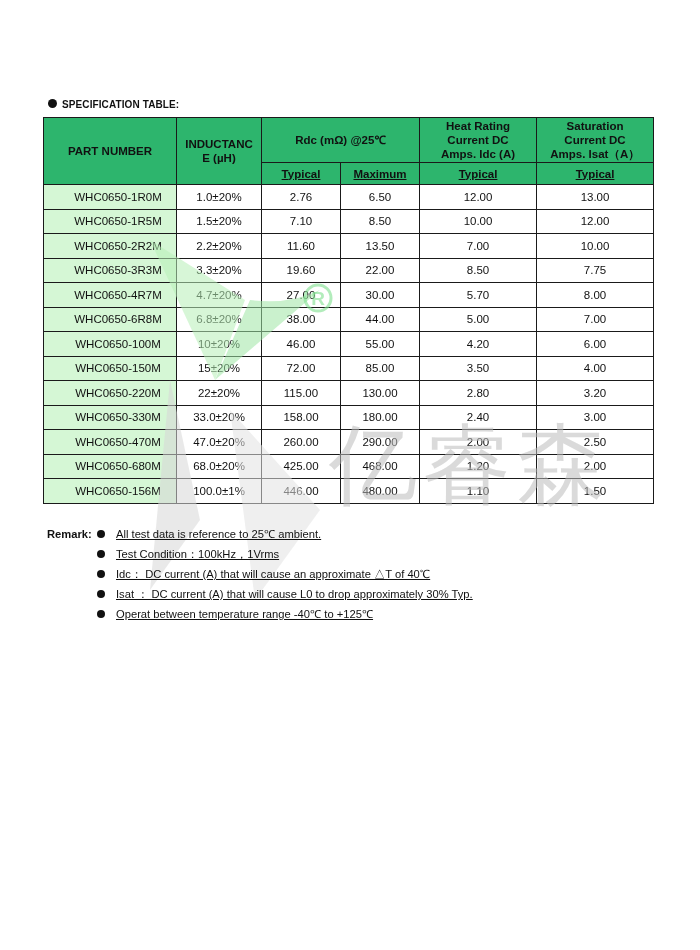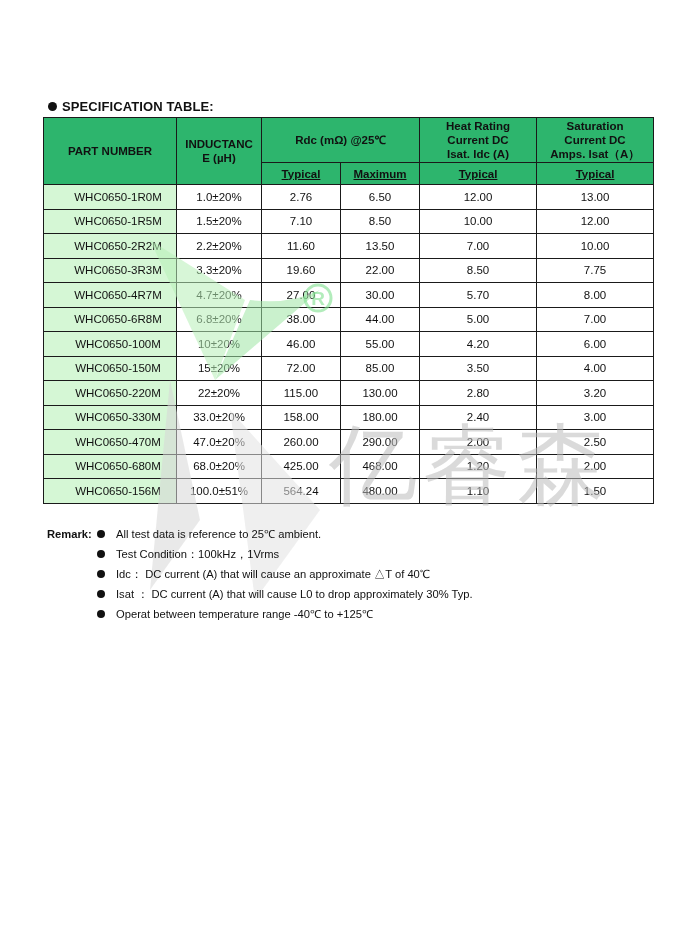--- a/index.html
+++ b/index.html
@@ -1,36 +1,36 @@
 <!DOCTYPE html>
 <html><head>
 <meta charset="utf-8">
 <style>
   html, body { margin: 0; padding: 0; background: #ffffff; }
   body { width: 700px; height: 950px; position: relative; overflow: hidden;
          font-family: "Liberation Sans", sans-serif; color: #111; }
-  .section-title { position: absolute; left: 48px; top: 99px; font-size: 13px; font-weight: bold; letter-spacing: 0.1px; }
+  .section-title { position: absolute; left: 48px; top: 99px; font-size: 10px; font-weight: bold; letter-spacing: 0.1px; }
   .section-title .dot { display: inline-block; width: 9px; height: 9px; border-radius: 50%; background: #111; margin-right: 5px; vertical-align: 0px; }
 
   table.spec { position: absolute; left: 43px; top: 117px; border-collapse: collapse; table-layout: fixed; width: 610px; font-size: 11.5px; z-index: 1; }
   table.spec td, table.spec th { border: 1.6px solid #1a1a1a; text-align: center; vertical-align: middle; padding: 0; }
   table.spec th { background: #2db56d; font-weight: bold; color: #111; line-height: 14px; }
   table.spec th.h1 { height: 44px; }
   table.spec th.h2 { height: 21px; text-decoration: underline; }
   table.spec td { height: 23.5px; background: transparent; }
   table.spec td.pn { background: #d5f7d5; padding-left: 16px; }
   .multi { white-space: pre-line; display: inline-block; }
 
   .watermark { position: absolute; left: 0; top: 0; width: 700px; height: 950px; z-index: 2; pointer-events: none; }
 
   .remarks { position: absolute; left: 47px; top: 526px; font-size: 11.2px; color: #111; z-index: 3; }
   .remark-line { position: relative; height: 20px; line-height: 16px; }
   .remark-label { position: absolute; left: 0; font-weight: bold; }
   .remark-bullet { position: absolute; left: 50px; top: 4px; width: 8px; height: 8px; border-radius: 50%; background: #111; }
-  .remark-text { position: absolute; left: 69px; white-space: nowrap; }
+  .remark-text { position: absolute; left: 69px; white-space: nowrap; text-decoration: underline; }
 </style>
 </head>
 <body>
 
 <div class="section-title">
   <span class="dot"></span><span>SPECIFICATION TABLE:</span>
 </div>
 
 <table class="spec">
   <colgroup>
@@ -42,21 +42,21 @@
       <col style="width:117px">
   </colgroup>
   <thead>
     <tr>
       <th class="h1" rowspan="2">PART NUMBER</th>
       <th class="h1" rowspan="2"><span class="multi">INDUCTANC
 E (µH)</span></th>
       <th class="h1" colspan="2">Rdc  (mΩ)  @25℃</th>
       <th class="h1"><span class="multi">Heat Rating
 Current DC
-Isat. Idc (A)</span></th>
+Amps. Idc (A)</span></th>
       <th class="h1"><span class="multi">Saturation
 Current  DC
 Amps. Isat（A）</span></th>
     </tr>
     <tr>
       <th class="h2">Typical</th>
       <th class="h2">Maximum</th>
       <th class="h2">Typical</th>
       <th class="h2">Typical</th>
     </tr>
@@ -153,22 +153,22 @@
       <tr>
         <td class="pn">WHC0650-680M</td>
         <td>68.0±20%</td>
         <td>425.00</td>
         <td>468.00</td>
         <td>1.20</td>
         <td>2.00</td>
       </tr>
       <tr>
         <td class="pn">WHC0650-156M</td>
-        <td>100.0±51%</td>
-        <td>564.24</td>
+        <td>100.0±1%</td>
+        <td>446.00</td>
         <td>480.00</td>
         <td>1.10</td>
         <td>1.50</td>
       </tr>
     </tbody>
 </table>
 
 <svg class="watermark" viewBox="0 0 700 950" xmlns="http://www.w3.org/2000/svg">
   <g opacity="0.55">
     <path d="M150 240 L215 380 L245 300 Z" fill="#b8f0b8"></path>

